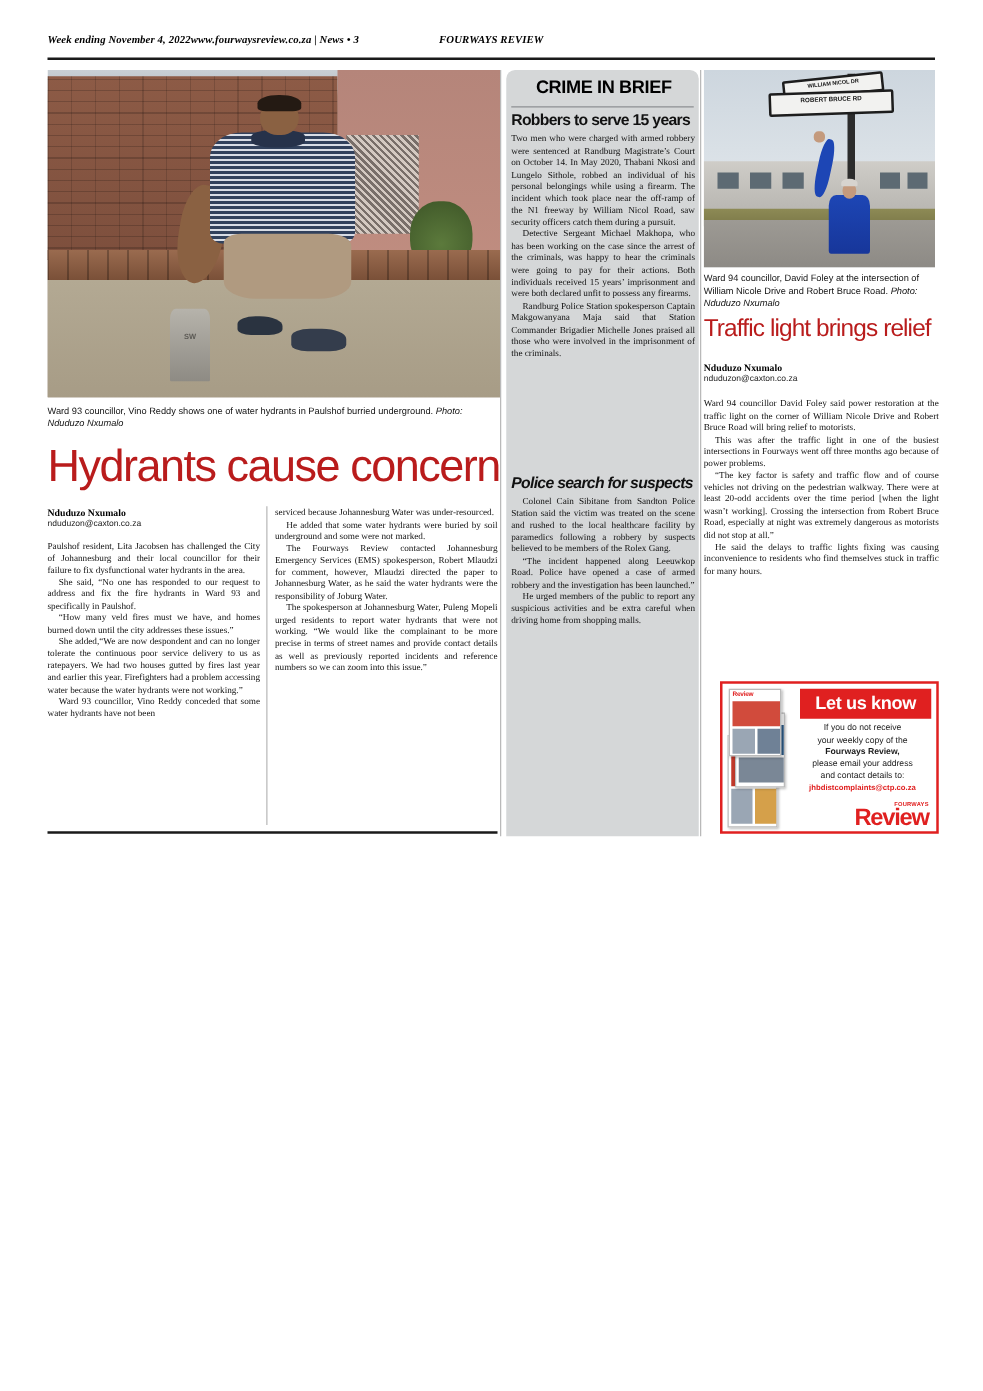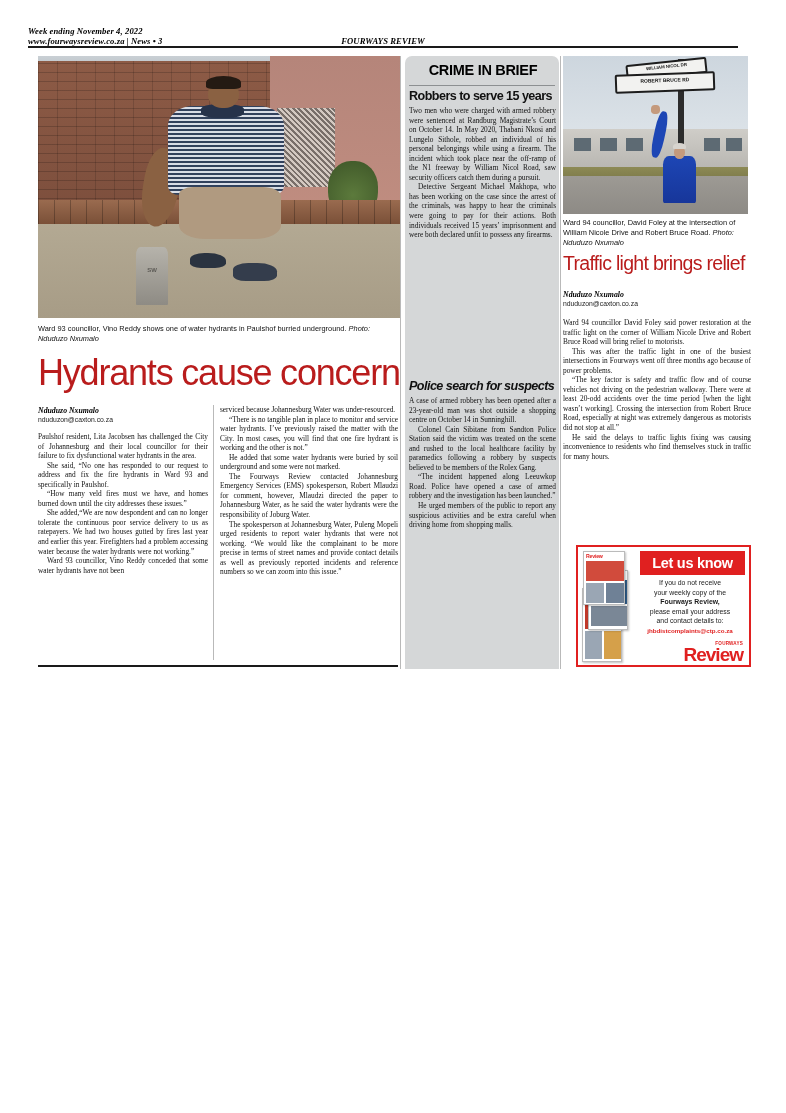--- a/index.html
+++ b/index.html
@@ -8,24 +8,23 @@
     width: 786px; height: 1113px;
     background: #ffffff;
     font-family: "Liberation Sans", sans-serif;
     color: #000;
     overflow: hidden;
     position: relative;
   }
 
   
   .masthead {
-    position:absolute; left:28px; top:26px; width:710px; height:22px;
-    display:flex; align-items:flex-start; justify-content:flex-end;
+    position:absolute; left:38px; top:26px; width:710px; height:22px;
+    display:flex; align-items:flex-start; justify-content:flex-start;
     border-bottom: 2.5px solid #1a1a1a;
-    flex-direction: column;
   }
   .masthead span {
     font-size: 8.6px; font-weight: bold; font-style: italic;
     font-family: "Liberation Serif", serif;
     letter-spacing: .1px; white-space:nowrap;
   }
   .mh-left { }
   .mh-center { position:absolute; left:50%; transform:translateX(-50%); }
   .mh-right { }
 
@@ -118,21 +117,21 @@
   #rb-cap { left:563px; top:218px; width:186px; }
 
   
   .headline {
     position:absolute; font-family:"Liberation Sans", sans-serif;
     font-weight:normal; color:#b91c1c; letter-spacing:-1.2px;
   }
   #h1 { left:38px; top:356px; width:365px; font-size:36px; line-height:34px; }
   #h2 { left:563px; top:252px; width:190px; font-size:19.5px; line-height:23px; letter-spacing:-.7px;}
 
-  .byline { position:absolute; font-size:7.8px; font-weight:bold; font-style:italic;
+  .byline { position:absolute; font-size:7.8px; font-weight:bold; 
       font-family:"Liberation Serif", serif; }
   .byemail { position:absolute; font-size:6.8px; color:#222;
       font-family:"Liberation Sans", sans-serif; }
 
   .body-col {
     position:absolute;
     font-family:"Liberation Serif", serif;
     font-size:7.35px; line-height:9.55px; text-align:justify;
     color:#111;
   }
@@ -225,44 +224,43 @@
 
 <div class="body-col" id="mc1" style="left:38px; top:432px; width:170px;">
     <p class="noind">Paulshof resident, Lita Jacobsen has challenged the City of Johannesburg and their local councillor for their failure to fix dysfunctional water hydrants in the area.</p>
     <p>She said, “No one has responded to our request to address and fix the fire hydrants in Ward 93 and specifically in Paulshof.</p>
     <p>“How many veld fires must we have, and homes burned down until the city addresses these issues.”</p>
     <p>She added,“We are now despondent and can no longer tolerate the continuous poor service delivery to us as ratepayers. We had two houses gutted by fires last year and earlier this year. Firefighters had a problem accessing water because the water hydrants were not working.”</p>
     <p>Ward 93 councillor, Vino Reddy conceded that some water hydrants have not been</p>
   </div>
 <div class="body-col" id="mc2" style="left:220px; top:405px; width:178px;">
     <p class="noind">serviced because Johannesburg Water was under-resourced.</p>
-    <p>“There is no tangible plan in place to monitor and service water hydrants. I’ve previously raised the matter with the City. In most cases, you will find that one fire hydrant is working and the other is not.”</p>
     <p>He added that some water hydrants were buried by soil underground and some were not marked.</p>
     <p>The Fourways Review contacted Johannesburg Emergency Services (EMS) spokesperson, Robert Mlaudzi for comment, however, Mlaudzi directed the paper to Johannesburg Water, as he said the water hydrants were the responsibility of Joburg Water.</p>
     <p>The spokesperson at Johannesburg Water, Puleng Mopeli urged residents to report water hydrants that were not working. “We would like the complainant to be more precise in terms of street names and provide contact details as well as previously reported incidents and reference numbers so we can zoom into this issue.”</p>
   </div>
 
 <div class="vrule" style="left:213px; top:405px; height:255px;"></div>
 <div class="vrule" style="left:400px; top:56px; height:613px;"></div>
 <div class="vrule" style="left:560px; top:56px; height:613px;"></div>
 <div style="position:absolute;left:38px;top:665px;width:360px;height:2px;background:#1a1a1a;"></div>
 
 <div id="crime-box"></div>
 <div id="crime-title">CRIME IN BRIEF</div>
 <div class="crime-rule" style="left:409px; top:85px; width:146px;"></div>
 
 <div class="sub-head" id="ci-h1" style="left:409px; top:89px; width:148px;">Robbers to serve 15 years</div>
 <div class="body-col" id="ci-b1" style="left:409px; top:106px; width:147px;">
     <p class="noind">Two men who were charged with armed robbery were sentenced at Randburg Magistrate’s Court on October 14. In May 2020, Thabani Nkosi and Lungelo Sithole, robbed an individual of his personal belongings while using a firearm. The incident which took place near the off-ramp of the N1 freeway by William Nicol Road, saw security officers catch them during a pursuit.</p>
     <p>Detective Sergeant Michael Makhopa, who has been working on the case since the arrest of the criminals, was happy to hear the criminals were going to pay for their actions. Both individuals received 15 years’ imprisonment and were both declared unfit to possess any firearms.</p>
+    <p>Randburg Police Station spokesperson Captain Makgowanyana Maja said that Station Commander Brigadier Michelle Jones praised all those who were involved in the imprisonment of the criminals.</p>
   </div>
 
 <div class="sub-head" id="ci-h2" style="left:409px; top:379px; width:148px;font-style:italic;">Police search for suspects</div>
 <div class="body-col" id="ci-b2" style="left:409px; top:396px; width:147px;">
-    <p class="noind">A case of armed robbery has been opened after a 23-year-old man was shot outside a shopping centre on October 14 in Sunninghill.</p>
     <p>Colonel Cain Sibitane from Sandton Police Station said the victim was treated on the scene and rushed to the local healthcare facility by paramedics following a robbery by suspects believed to be members of the Rolex Gang.</p>
     <p>“The incident happened along Leeuwkop Road. Police have opened a case of armed robbery and the investigation has been launched.”</p>
     <p>He urged members of the public to report any suspicious activities and be extra careful when driving home from shopping malls.</p>
   </div>
 
 <div class="photo" id="rb">
   <div class="sky"></div>
   <div class="bldg"></div>
   <div class="bwin" style="left:6%"></div>
     <div class="bwin" style="left:20%"></div>

